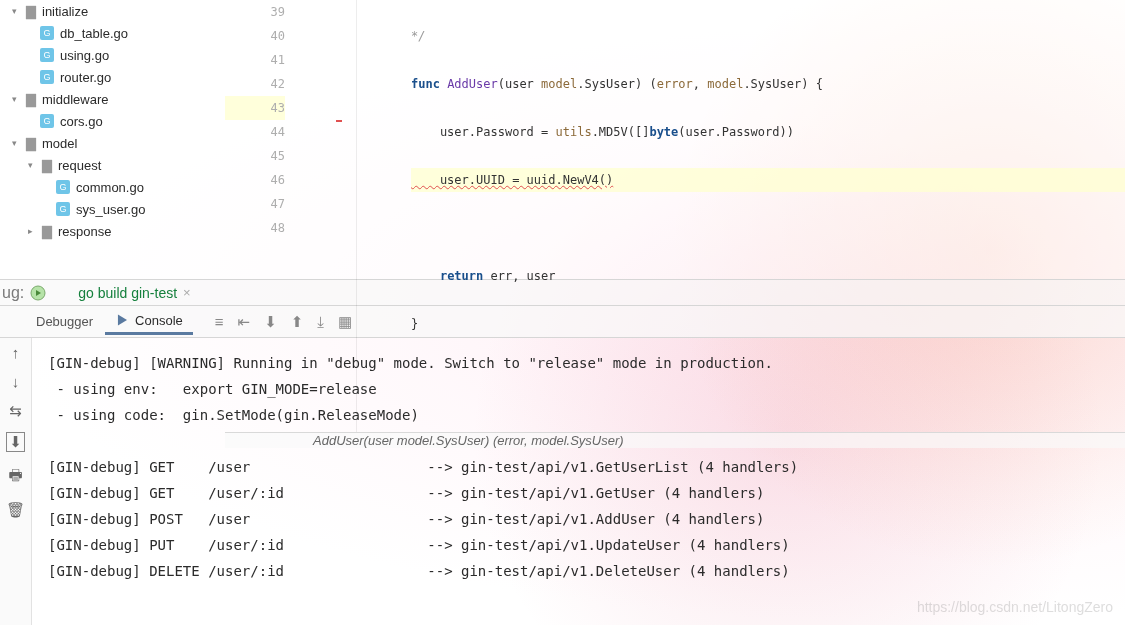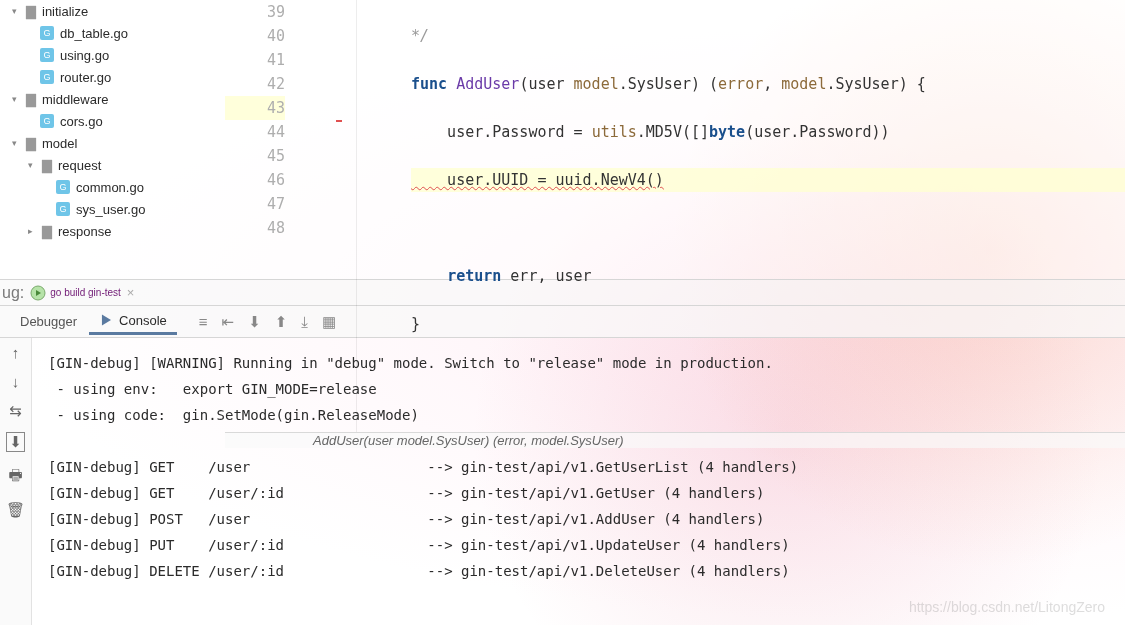--- a/index.html
+++ b/index.html
@@ -46,21 +46,21 @@
 .tree-item .folder-icon { color:#999; margin-right:6px; }
 .tree-item .go-icon {
   width:14px; height:14px;
   display:inline-flex; align-items:center; justify-content:center;
   margin-right:6px;
   background:#6fc5e8;
   border-radius:2px;
   font-size:9px; color:#fff;
 }
 .editor-pane { flex:1; display:flex; flex-direction:column; background:rgba(255,255,255,0.55); position:relative;}
-.code-area { display:flex; flex:1; font-family:"Consolas","Menlo",monospace; font-size:15px; line-height:24px;gap:44px;}
+.code-area { display:flex; flex:1; font-family:"Consolas","Menlo",monospace; font-size:12px; line-height:24px;gap:44px;}
 .lineno { width:70px; text-align:right; color:#aeaeae; padding-right:10px;}
 .gap { width:18px; border-right:1px solid rgba(0,0,0,0.07); position:relative;}
 .code-lines { flex:1; padding-left:10px; white-space:pre; }
 .kw { color:#1a4f8c; font-weight:600;}
 .fn { color:#6a3aa8;}
 .pkg { color:#8c6a3a;}
 .cmt { color:#9a9a9a; font-style:italic;}
 .current-line { background:rgba(255,255,210,0.8);}
 .underline-err { text-decoration: underline wavy #e05050; text-decoration-thickness:1px;}
 .breadcrumb {
@@ -75,27 +75,27 @@
   height:26px; display:flex; align-items:center;
   background:rgba(248,248,248,0.75);
   border-bottom:1px solid #d6d6d6;
   padding-left:2px;
 }
 .mid-bar .label { color:#7a7a7a; font-size:16px; margin-right:6px;}
 .run-icon {
   width:16px;height:16px; display:inline-flex;align-items:center;justify-content:center;
   margin-right:4px;
 }
-.run-config { color:#701a75; font-size:10px;}
+.run-config { color:#15803d; font-size:14px;margin-left:28px;}
 .close-x { color:#aaa; margin-left:6px; font-size:13px;}
 .tool-row {
   height:32px; display:flex; align-items:center;
   background:rgba(248,248,248,0.75);
   border-bottom:1px solid #d6d6d6;
-  padding-left:10px;
+  padding-left:26px;
   gap:2px;
 }
 .tab { padding:4px 10px; font-size:13px; color:#555; display:flex; align-items:center; gap:6px;}
 .tab.active { border-bottom:3px solid #5a7aa0; color:#2b2b2b;}
 .tab .play-icon { width:14px;height:14px; background:#5a7aa0; clip-path:polygon(20% 10%,20% 90%,85% 50%);}
 .tool-icons { display:flex; gap:14px; margin-left:20px; color:#888; font-size:15px;}
 .tool-icons span { cursor:pointer;}
 .console-wrap { display:flex; flex:1; overflow:hidden;}
 .left-rail {
   width:32px;
@@ -111,21 +111,21 @@
   flex:1;
   font-family:"Consolas","Menlo",monospace;
   font-size:14px;
   line-height:26px;
   padding:12px 6px 6px 16px;
   white-space:pre;
   color:#2b2b2b;
   overflow:hidden;
 }
 .watermark {
-  position:absolute; bottom:10px; right:20px;
+  position:absolute; bottom:10px; right:12px;
   color:rgba(120,120,120,0.25); font-size:14px;
   z-index:2;
 }
 .red-mark { position:absolute; left:-3px; width:6px; height:2px; background:#e05050;}
 </style>
 </head>
 <body>
 
 <div class="bg-anime"></div>
 

